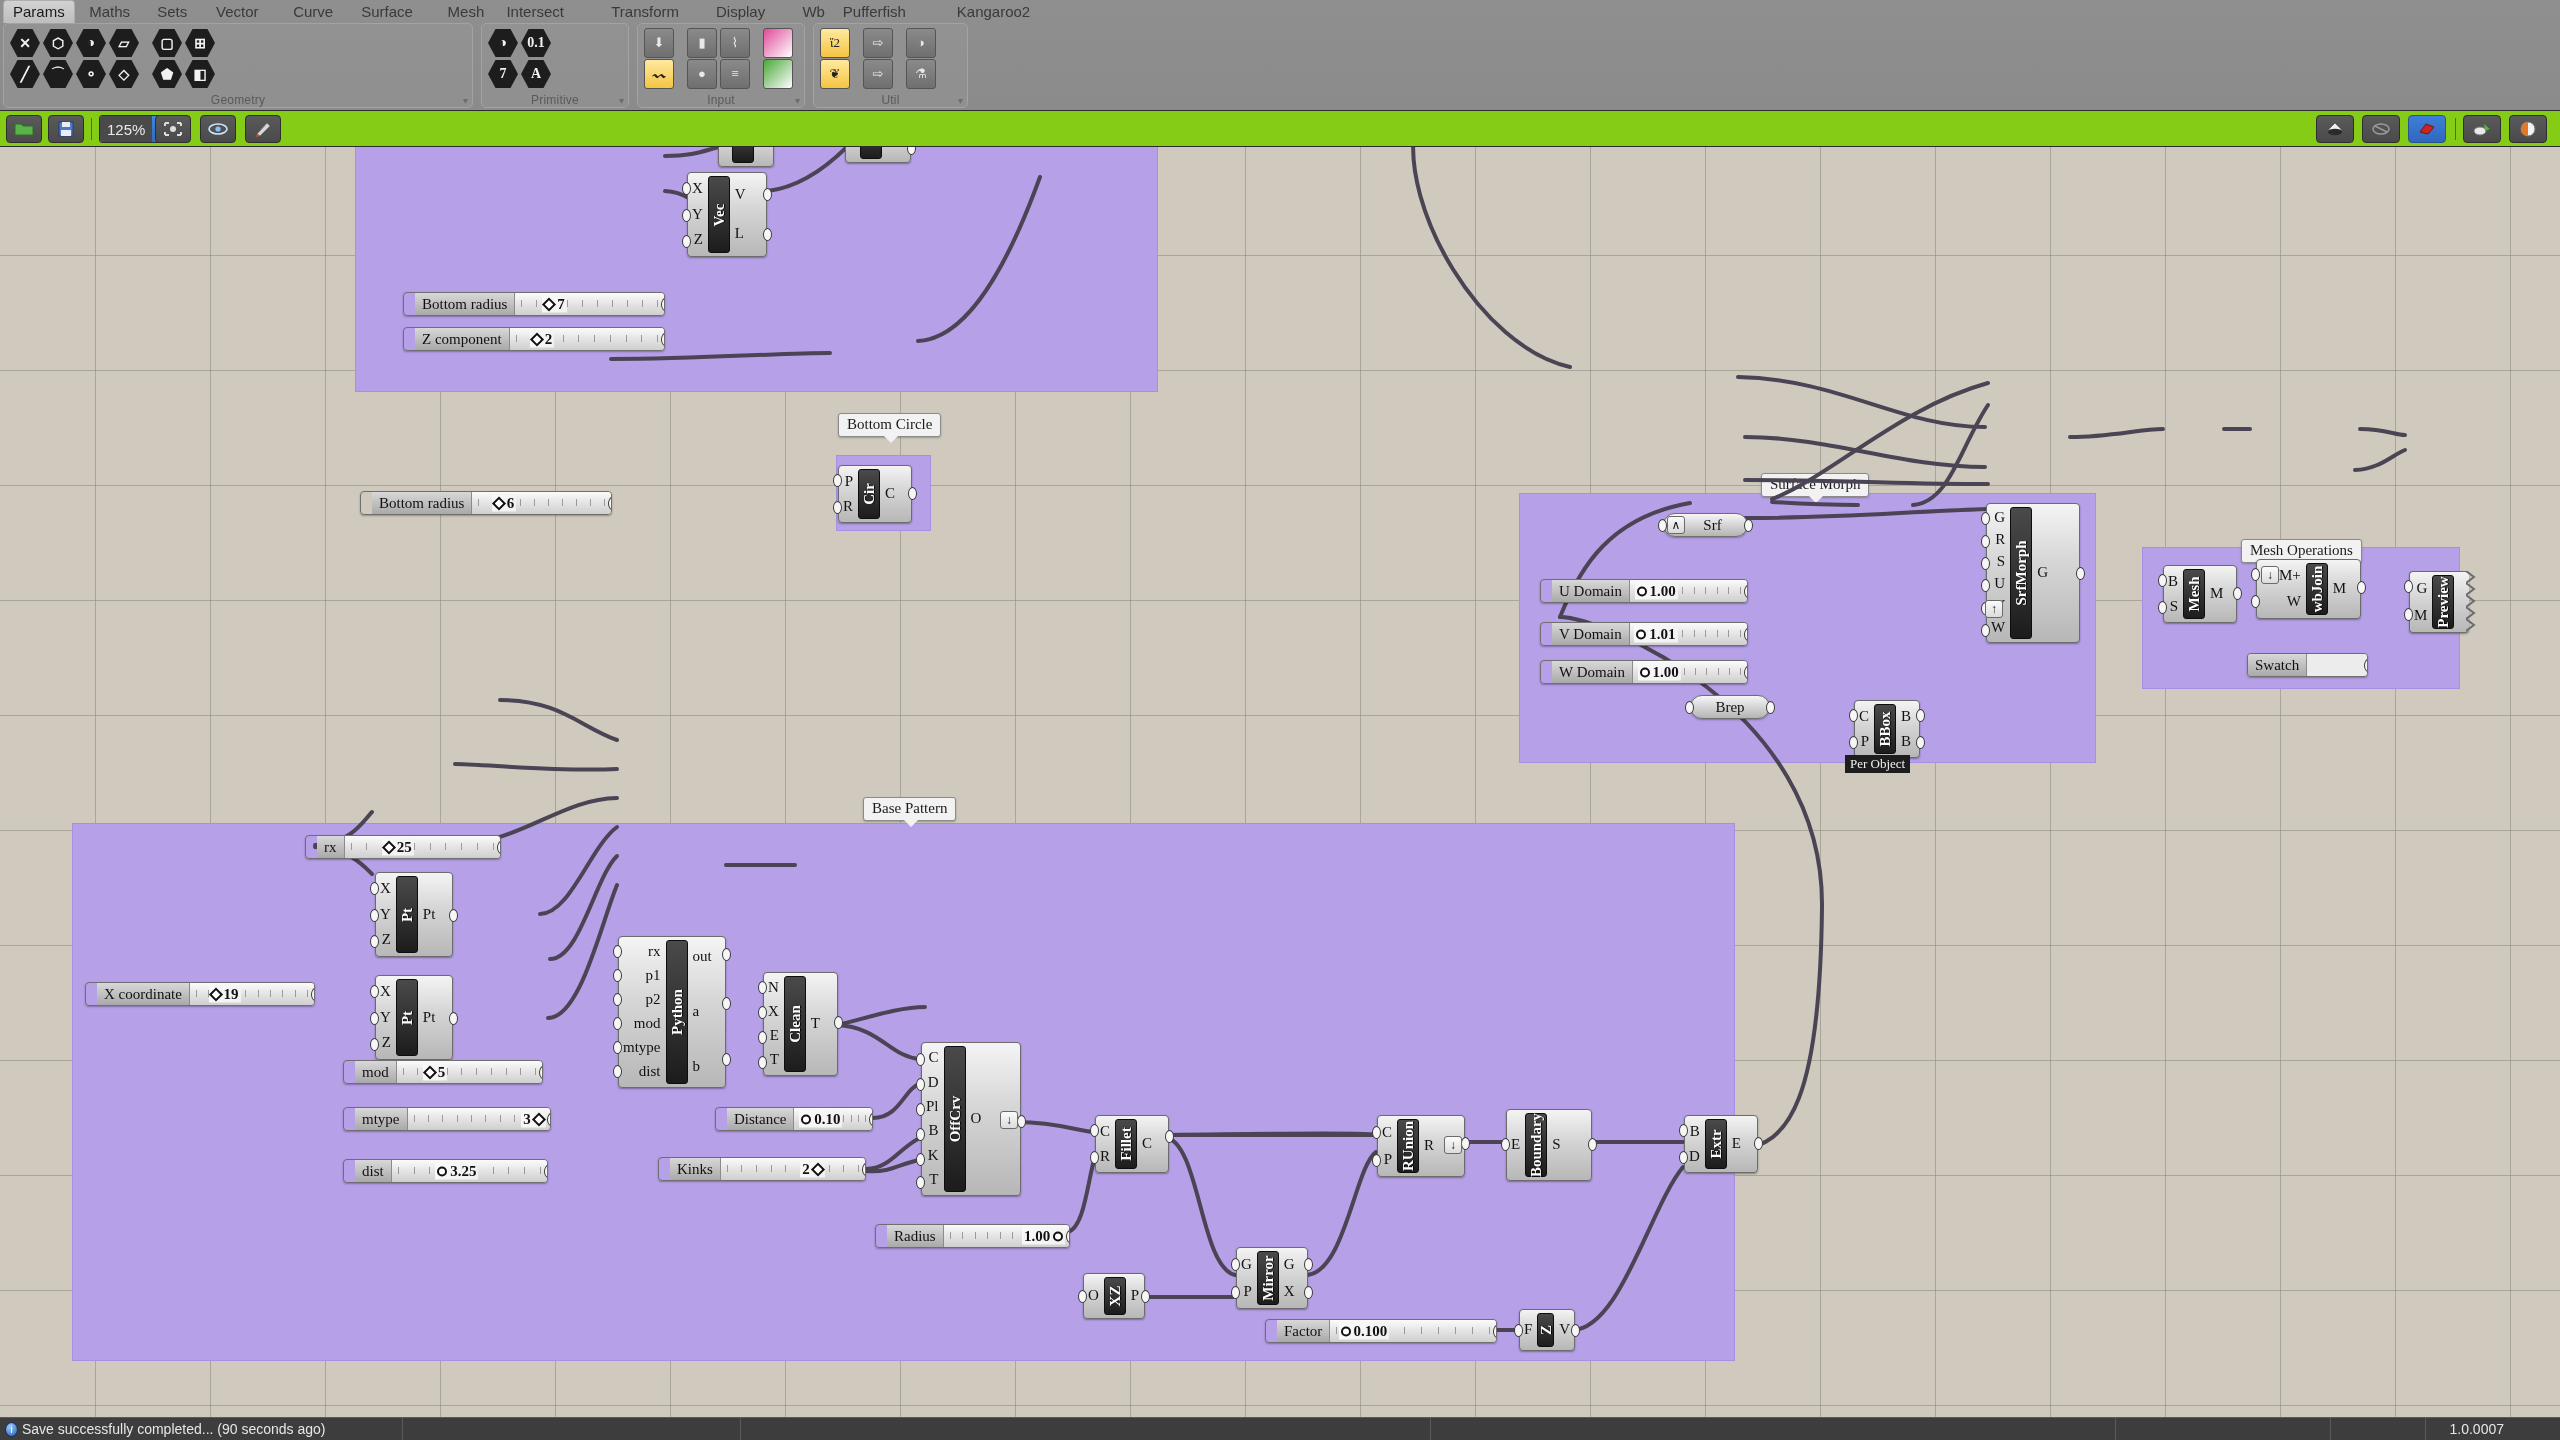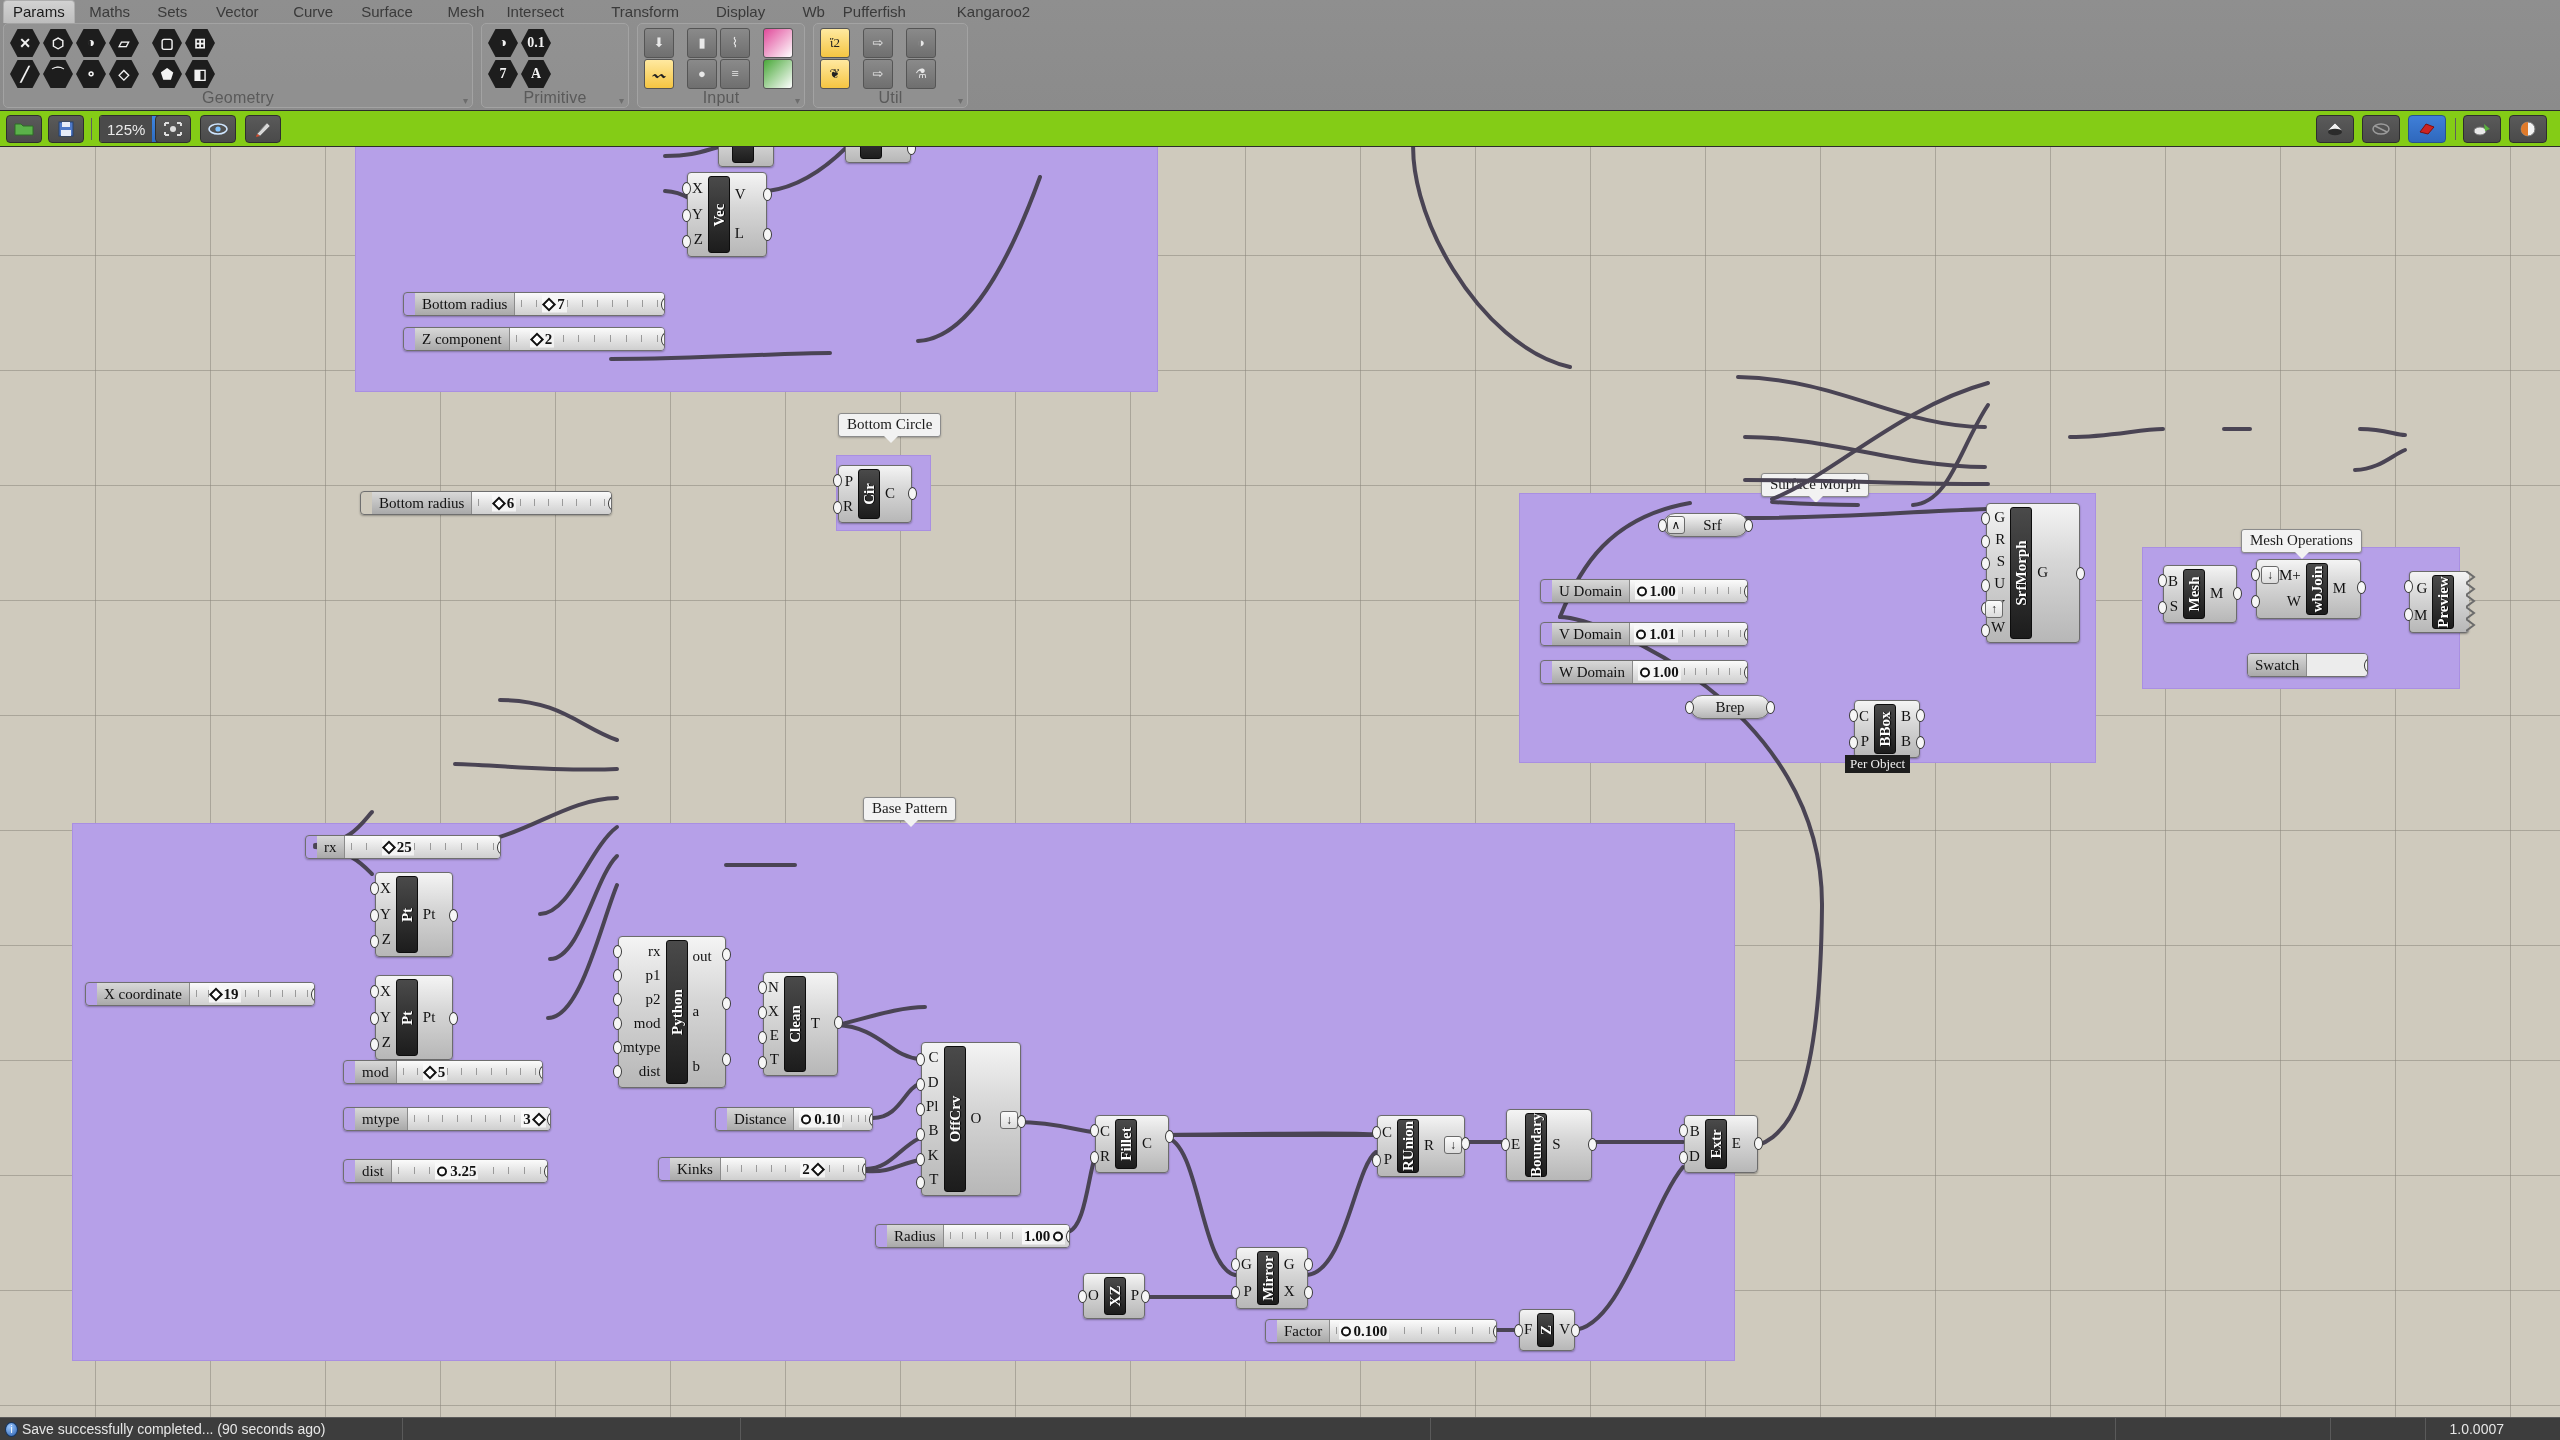--- a/index.html
+++ b/index.html
@@ -12,21 +12,21 @@
   #tabstrip { position:absolute; left:0; top:0; height:22px; width:2560px; }
   .tab { position:absolute; top:1px; height:21px; padding:2px 9px 0 9px;
     font-size:15px; color:#3a3a3a; white-space:nowrap; font-family:"Liberation Sans",sans-serif;}
   .tab.active { background:linear-gradient(#d2d2d2,#bdbdbd); color:#1a1a1a;
     border-radius:4px 4px 0 0; border:1px solid #aeaeae; border-bottom:none; top:0; height:23px; }
 
   #panels { position:absolute; left:3px; top:23px; height:85px; }
   .panel { position:absolute; top:0; height:85px; border:1px solid #a3a3a3;
     border-radius:5px; background:rgba(255,255,255,0.045); }
   .panel .plabel { position:absolute; bottom:0px; left:0; width:100%; text-align:center;
-    font-size:16px; color:#5a5a5a; font-family:"Liberation Sans",sans-serif; letter-spacing:.2px;}
+    font-size:12px; color:#5a5a5a; font-family:"Liberation Sans",sans-serif; letter-spacing:.2px;}
   .panel .parrow { position:absolute; bottom:1px; right:4px; font-size:10px; color:#6d6d6d; }
   .ic { position:absolute; width:30px; height:30px; }
   .hexbtn { width:30px; height:30px; position:relative; }
   .hexbtn .hx { position:absolute; inset:0; background:#1d1d1d;
     clip-path:polygon(25% 3%,75% 3%,100% 50%,75% 97%,25% 97%,0% 50%);
     border:0; }
   .hexbtn .gl { position:absolute; inset:0; display:flex; align-items:center; justify-content:center;
     color:#f2f2f2; font-size:14px; font-weight:bold; font-family:"Liberation Serif",serif;}
   .sqbtn { width:30px; height:30px; position:relative; border:1px solid #555;
     border-radius:3px; background:linear-gradient(#8a8a8a,#6f6f6f); overflow:hidden;}
@@ -414,21 +414,21 @@
   <div id="grid"></div>
 
   <div class="group" style="left:355px;top:-10px;width:803px;height:255px;"></div>
   <div class="group" style="left:836px;top:308px;width:95px;height:76px;"></div>
   <div class="group" style="left:1519px;top:346px;width:577px;height:270px;"></div>
   <div class="group" style="left:2142px;top:400px;width:318px;height:142px;"></div>
   <div class="group" style="left:72px;top:676px;width:1663px;height:538px;"></div>
 
   <div class="gtag" style="left:838px;top:266px;">Bottom Circle</div>
   <div class="gtag" style="left:1761px;top:326px;">Surface Morph</div>
-  <div class="gtag" style="left:2241px;top:382px;">Mesh Operations</div>
+  <div class="gtag" style="left:2241px;top:392px;">Mesh Operations</div>
   <div class="gtag" style="left:863px;top:650px;">Base Pattern</div>
 
   <svg id="wires" viewBox="0 0 2560 1270" preserveAspectRatio="none">
     <g fill="none" stroke="#4a4454" stroke-width="4" stroke-linecap="round">
 
       <path d="M665,9 C700,9 705,2 735,-4"></path>
 
       <path d="M665,44 C700,46 705,75 726,78"></path>
 
       <path d="M768,44 C800,40 830,20 860,-14"></path>

